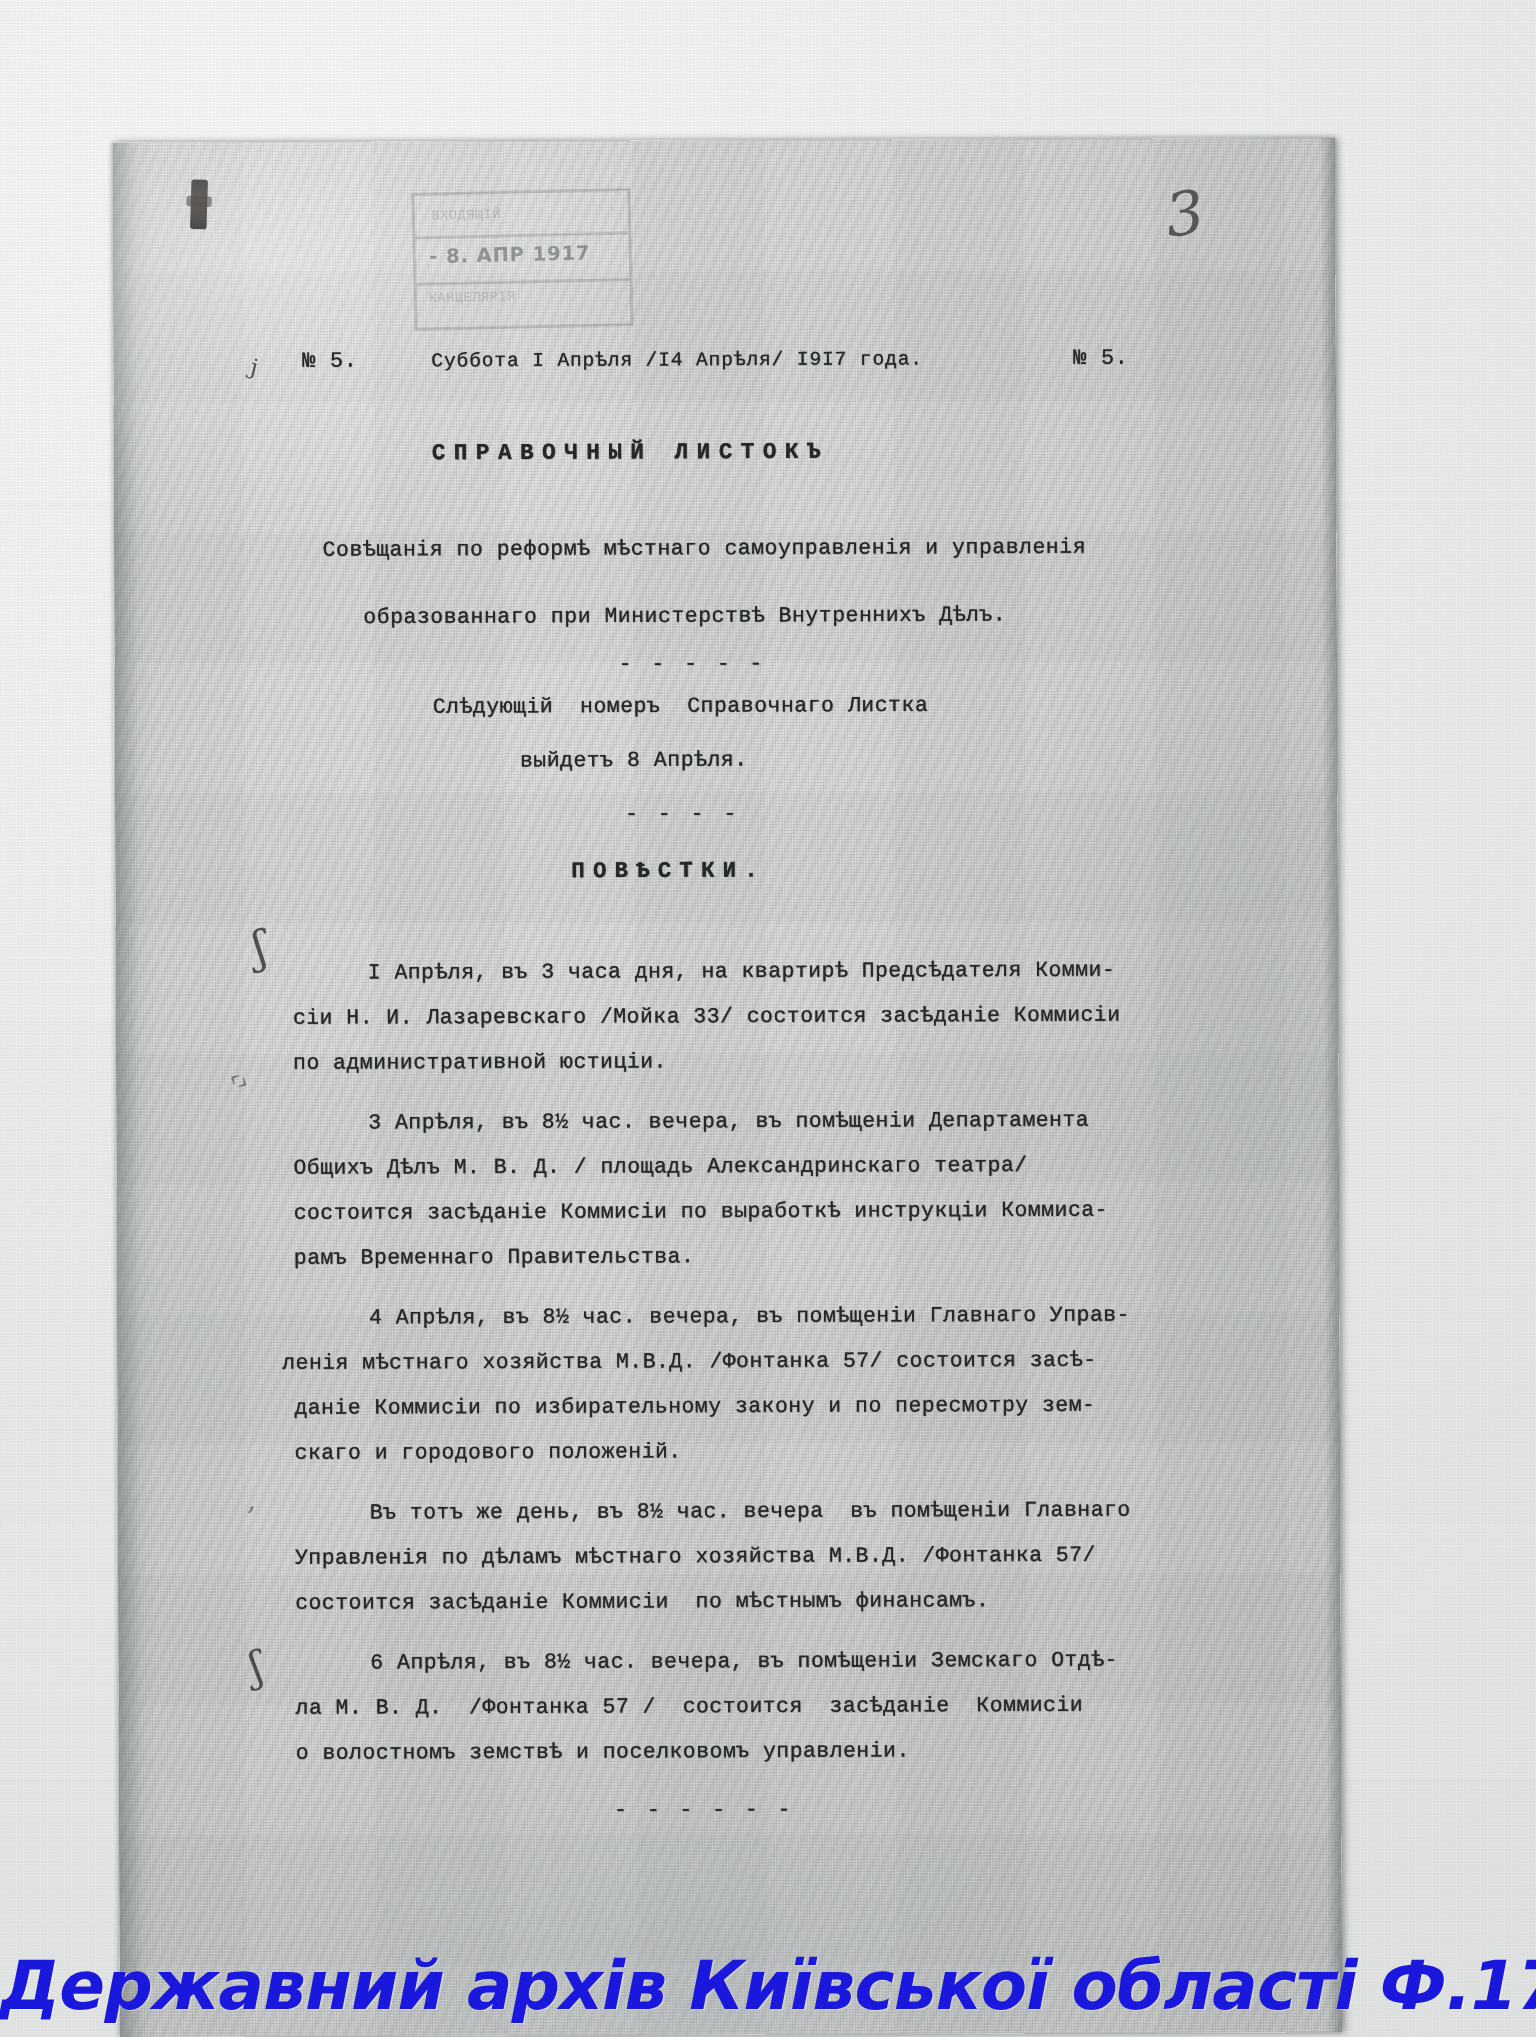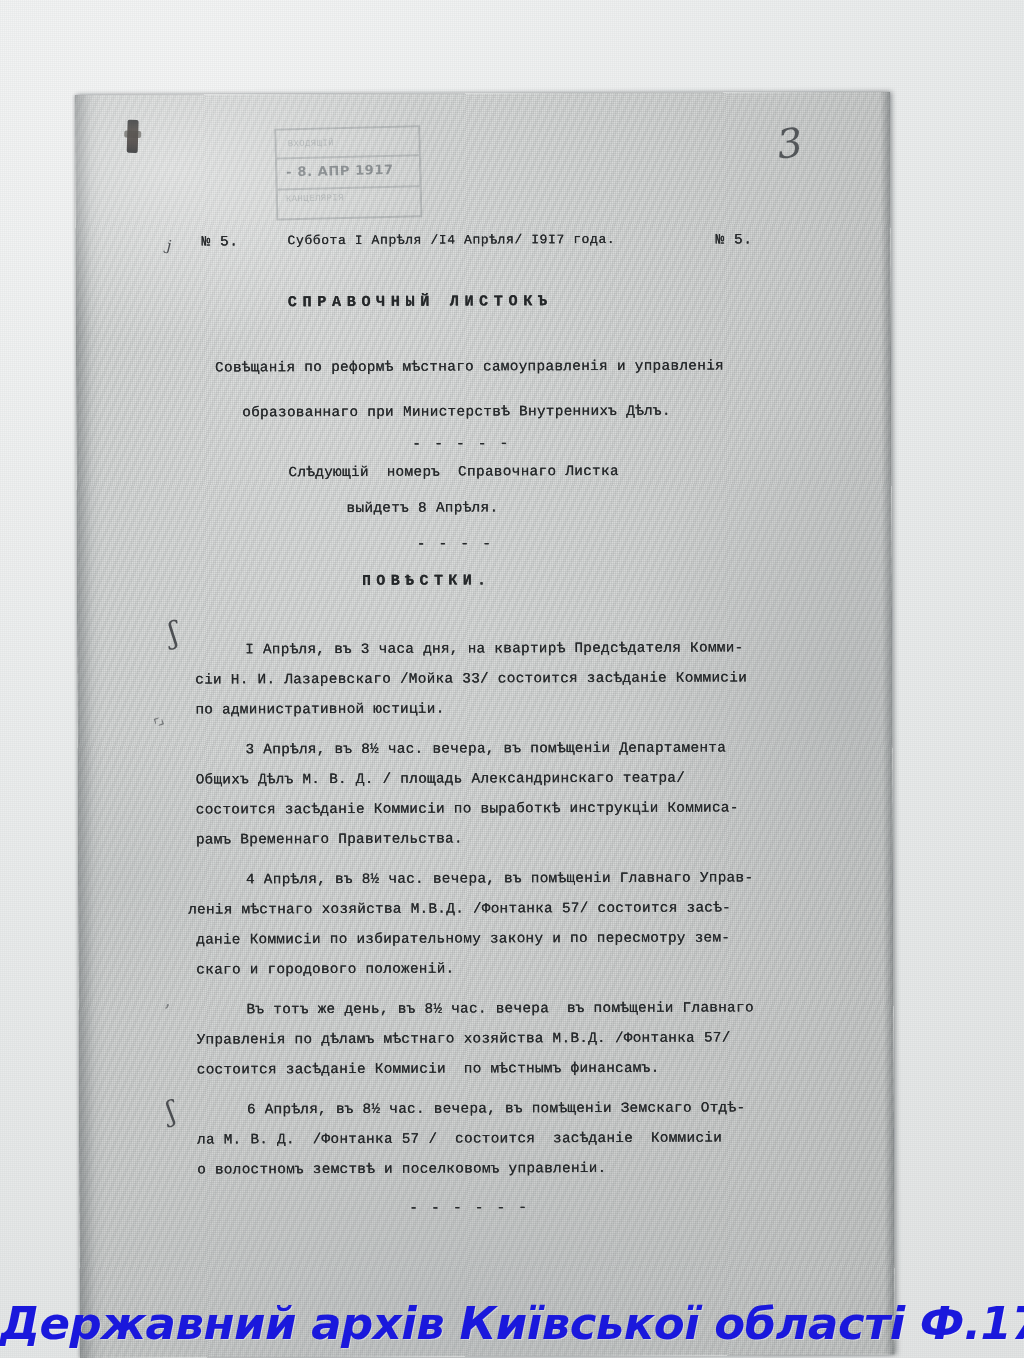--- a/index.html
+++ b/index.html
@@ -106,21 +106,21 @@
     line-height: 1;
     z-index: 6;
     text-shadow: 0 0 .6px rgba(20,22,24,.75), .4px .3px .5px rgba(60,64,66,.30);
   }
   .ln { position: absolute; white-space: pre; }
 
   .hdr-no    { font-size: 14.5px; letter-spacing: .5px; }
   .datum     { font-size: 13px; letter-spacing: .6px; }
   .maintitle { font-size: 15.2px; letter-spacing: 5.6px; font-weight: 700; }
   .sub       { font-size: 14.3px; letter-spacing: .35px; }
-  .sect      { font-size: 15px;   letter-spacing: 5.4px; font-weight: 700; }
+  .sect      { font-size: 15px;   letter-spacing: 5.4px; font-weight: 700; margin-left: 19px; }
   .body      { font-size: 14.3px; letter-spacing: .32px; }
   .rule      { font-size: 14.5px; letter-spacing: 2.2px; }
 
   
   #stamp {
     position: absolute;
     left: 200px;
     top: 33px;
     width: 142px;
     height: 88px;

